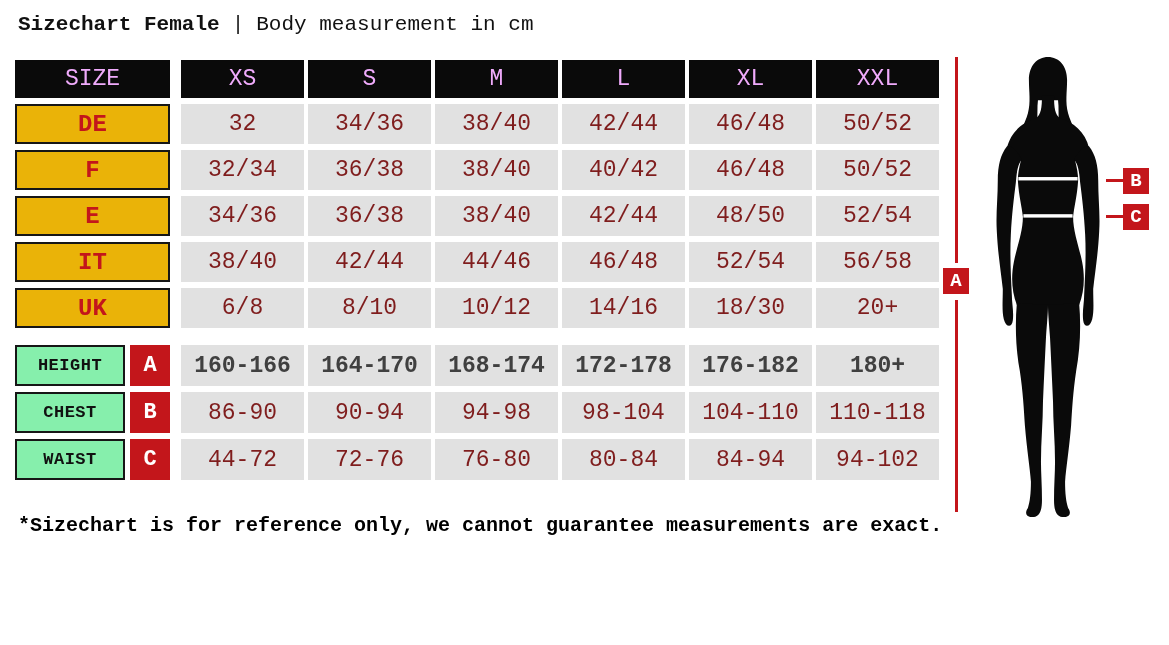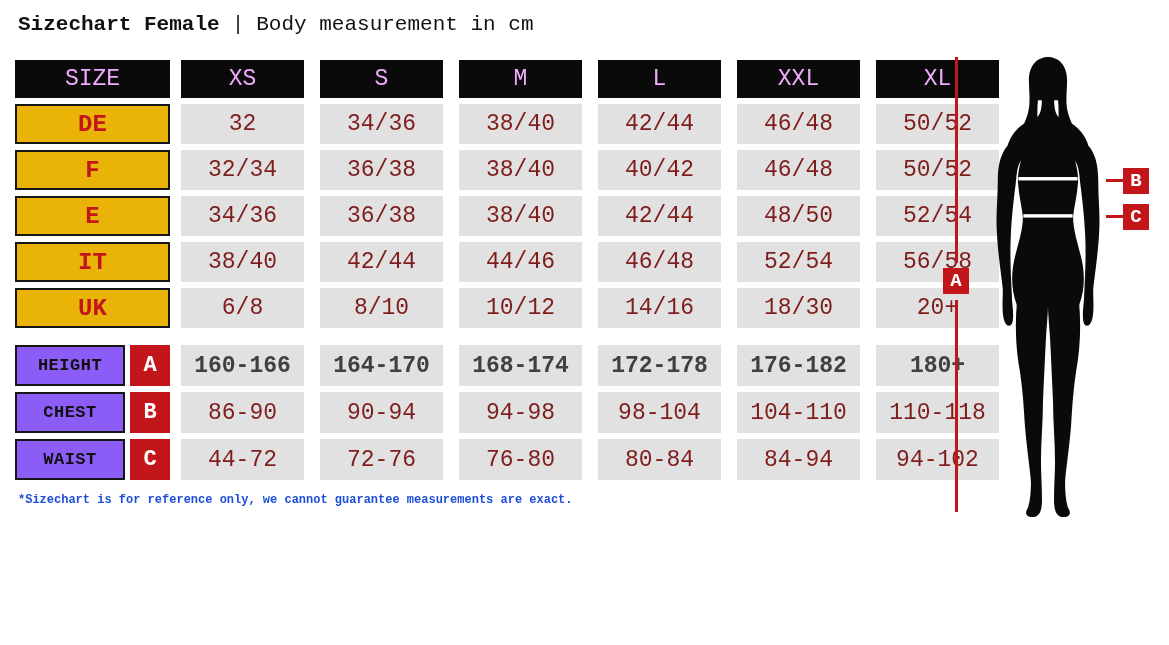--- a/index.html
+++ b/index.html
@@ -10,52 +10,52 @@
   
   .title-row { position:absolute; left:18px; top:13px; font-size:21px; color:#1a1a1a; white-space:nowrap; }
   .title-main { font-weight:bold; color:#111; }
   .title-sep { font-weight:400; color:#222; padding:0 12px; }
   .title-sub { font-weight:400; color:#111; }
 
   
   .sizetable { position:absolute; left:15px; top:60px; }
   .trow { display:flex; margin-bottom:6px; }
   .trow.gap-after { margin-bottom:17px; }
-  .cells { display:flex; gap:16px; }
+  .cells { display:flex; gap:4px; }
   .cell {
     width:123px; display:flex; align-items:center; justify-content:center;
     box-sizing:border-box; font-size:23px; color:#7f1d1d;
   }
   .hrow .cell { height:38px; }
   .rrow .cell { height:40px; }
   .mrow .cell { height:41px; }
   .black { background:#0a0a0a; color:#f0abfc; font-weight:400; }
   .gray  { background:#e1e1e1; }
   .label-col { width:155px; margin-right:11px; }
   .country-box {
     width:155px; height:40px; box-sizing:border-box; margin-right:11px;
     border:2px solid #161616; background:#eab308;
     display:flex; align-items:center; justify-content:center;
     color:#c3161b; font-weight:bold; font-size:24px;
   }
   .mlabel-box {
     width:110px; height:41px; box-sizing:border-box; margin-right:5px;
-    border:2px solid #161616; background:#8b5cf6;
+    border:2px solid #161616; background:#86efac;
     display:flex; align-items:center; justify-content:center;
     color:#111; font-weight:bold; font-size:17px; letter-spacing:0.5px;
   }
   .marker-sq {
     width:40px; height:41px; margin-right:11px; background:#c3161b;
     display:flex; align-items:center; justify-content:center;
     color:#fff; font-weight:bold; font-size:22px;
   }
   .bold-vals .cell { font-weight:bold; color:#404040; }
 
   
-  .footnote { position:absolute; left:18px; top:493px; font-size:12px; font-weight:bold; color:#1d4ed8; }
+  .footnote { position:absolute; left:18px; top:514px; font-size:20px; font-weight:bold; color:#000000; }
 
   
   .red-line-seg { position:absolute; width:3px; background:#c3161b; }
   .seg-top    { left:955px; top:57px;  height:206px; }
   .seg-bottom { left:955px; top:300px; height:212px; }
   .badge {
     position:absolute; width:26px; height:26px; background:#c3161b;
     display:flex; align-items:center; justify-content:center;
     color:#fff; font-weight:bold; font-size:19px;
   }
@@ -78,22 +78,22 @@
 
   <div class="sizetable">
 
     <div class="trow hrow">
       <div class="cell black label-col">SIZE</div>
       <div class="cells">
         <div class="cell black">XS</div>
         <div class="cell black">S</div>
         <div class="cell black">M</div>
         <div class="cell black">L</div>
+        <div class="cell black">XL</div>
         <div class="cell black">XXL</div>
-        <div class="cell black">XL</div>
       </div>
     </div>
 
     <div class="trow rrow">
       <div class="country-box">DE</div>
       <div class="cells">
         <div class="cell gray">32</div>
         <div class="cell gray">34/36</div>
         <div class="cell gray">38/40</div>
         <div class="cell gray">42/44</div>

